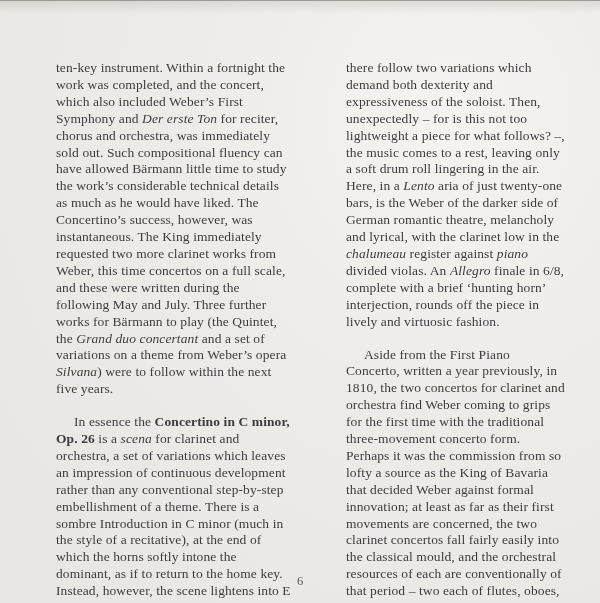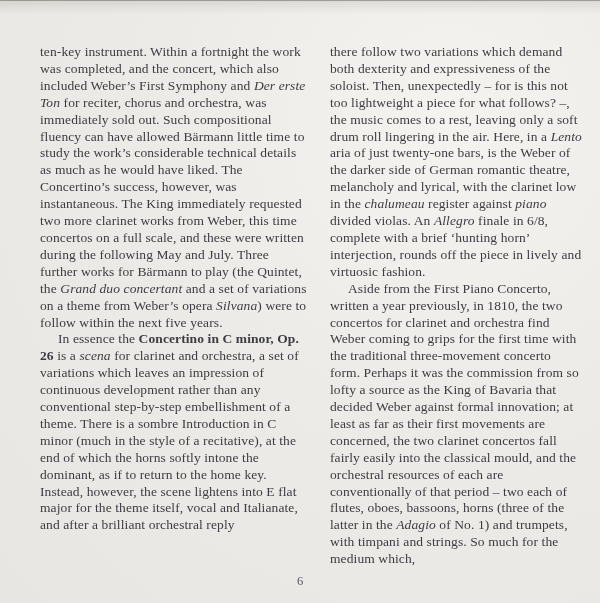--- a/index.html
+++ b/index.html
@@ -30,21 +30,21 @@
     position: absolute;
     top: 44px;
     color: #3d3c42;
     font-size: 13.5px;
     line-height: 16.9px;
     letter-spacing: 0.1px;
     text-align: left;
   }
   .column-left  { left: 40px;  width: 268px; }
   .column-right { left: 330px; width: 252px; }
-  .para { margin: 0; }
+  .para { margin: 16px; }
   .para.indent { text-indent: 18px; }
   .run-regular { font-style: normal; font-weight: normal; }
   .run-italic  { font-style: italic; }
   .run-bold    { font-weight: bold; }
   .page-number {
     position: absolute;
     left: 0; right: 0;
     top: 574px;
     text-align: center;
     font-size: 12.5px;

